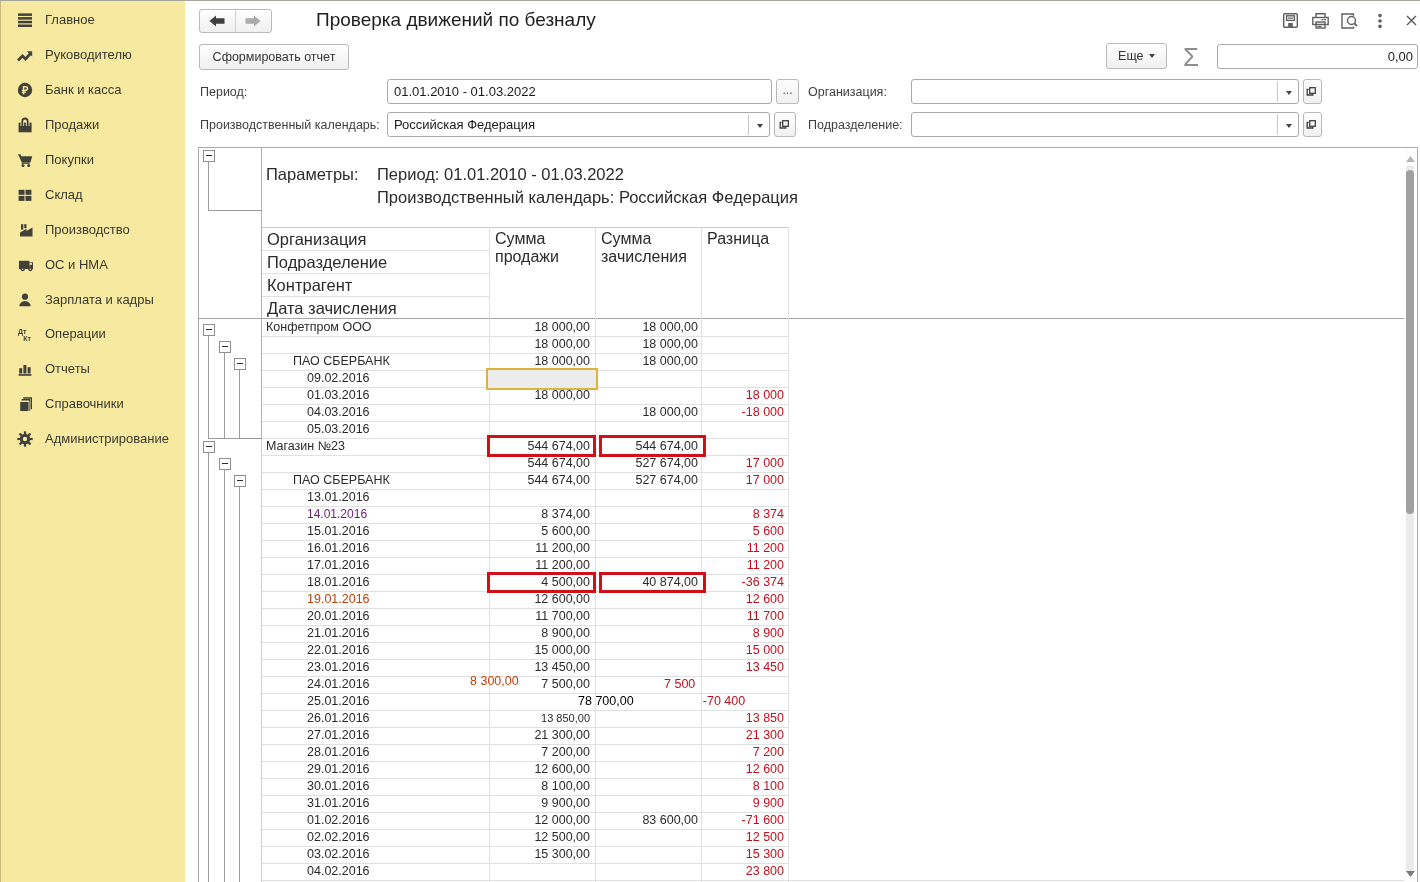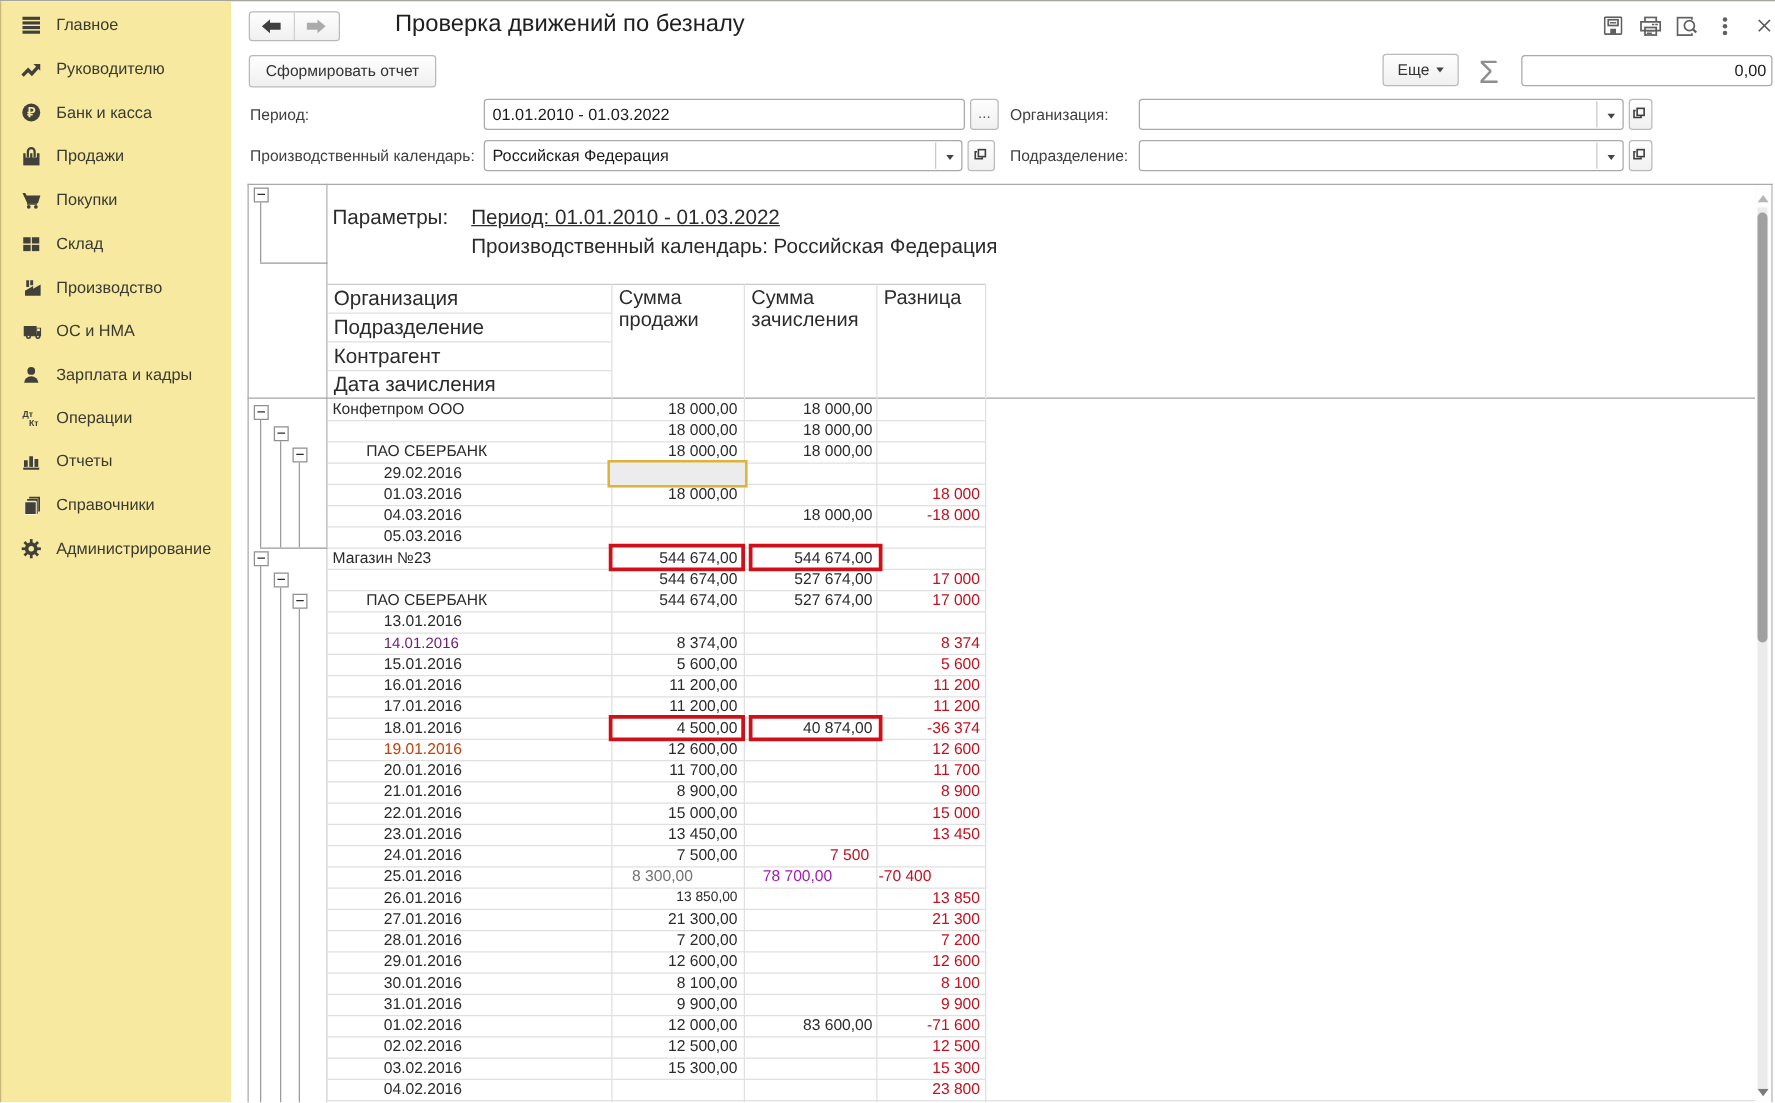--- a/index.html
+++ b/index.html
@@ -191,21 +191,21 @@
 <div style="position:absolute;left:489px;top:227px;width:1px;height:655px;background:#e0e0e0"></div>
 <div style="position:absolute;left:595px;top:227px;width:1px;height:655px;background:#e0e0e0"></div>
 <div style="position:absolute;left:701px;top:227px;width:1px;height:655px;background:#e0e0e0"></div>
 <div style="position:absolute;left:788px;top:227px;width:1px;height:655px;background:#e0e0e0"></div>
 <div style="position:absolute;left:203px;top:150px;width:12px;height:12px;border:1px solid #8f8f8f;background:#fff;box-sizing:border-box">
     <div style="position:absolute;left:2px;top:4px;width:6px;height:1px;background:#2b2b2b"></div>
   </div>
 <div style="position:absolute;left:208px;top:162px;width:1px;height:48px;background:#9b9b9b"></div>
 <div style="position:absolute;left:208px;top:210px;width:54px;height:1px;background:#9b9b9b"></div>
 <div style="position:absolute;left:266px;top:165px;font-size:16.5px;color:#2b2b2b;white-space:nowrap;">Параметры:</div>
-<div style="position:absolute;left:377px;top:165px;font-size:16.5px;color:#2b2b2b;white-space:nowrap;text-decoration:underline;">Период: 01.01.2010 - 01.03.2022</div>
+<div style="position:absolute;left:377px;top:165px;font-size:16.5px;color:#2b2b2b;white-space:nowrap;">Период: 01.01.2010 - 01.03.2022</div>
 <div style="position:absolute;left:377px;top:188px;font-size:16.5px;color:#2b2b2b;white-space:nowrap;">Производственный календарь: Российская Федерация</div>
 <div style="position:absolute;left:267px;top:230px;font-size:16.5px;color:#2b2b2b;white-space:nowrap;">Организация</div>
 <div style="position:absolute;left:267px;top:253px;font-size:16.5px;color:#2b2b2b;white-space:nowrap;">Подразделение</div>
 <div style="position:absolute;left:267px;top:276px;font-size:16.5px;color:#2b2b2b;white-space:nowrap;">Контрагент</div>
 <div style="position:absolute;left:267px;top:299px;font-size:16.5px;color:#2b2b2b;white-space:nowrap;">Дата зачисления</div>
 <div style="position:absolute;left:495px;top:230px;font-size:16px;color:#2b2b2b;white-space:nowrap;">Сумма</div>
 <div style="position:absolute;left:495px;top:248px;font-size:16px;color:#2b2b2b;white-space:nowrap;">продажи</div>
 <div style="position:absolute;left:601px;top:230px;font-size:16px;color:#2b2b2b;white-space:nowrap;">Сумма</div>
 <div style="position:absolute;left:601px;top:248px;font-size:16px;color:#2b2b2b;white-space:nowrap;">зачисления</div>
 <div style="position:absolute;left:707px;top:230px;font-size:16px;color:#2b2b2b;white-space:nowrap;">Разница</div>
@@ -273,21 +273,21 @@
 <div style="position:absolute;left:487px;top:572px;width:109px;height:21px;border:3px solid #d01018;background:#fff;box-sizing:border-box"></div>
 <div style="position:absolute;left:599px;top:572px;width:107px;height:21px;border:3px solid #d01018;background:#fff;box-sizing:border-box"></div>
 <div style="position:absolute;left:266px;top:319px;height:17px;line-height:17px;font-size:12.5px;color:#2b2b2b;white-space:nowrap">Конфетпром ООО</div>
 <div style="position:absolute;left:470px;top:319px;width:120px;height:17px;line-height:17px;font-size:12.5px;color:#2b2b2b;text-align:right;white-space:nowrap">18 000,00</div>
 <div style="position:absolute;left:578px;top:319px;width:120px;height:17px;line-height:17px;font-size:12.5px;color:#2b2b2b;text-align:right;white-space:nowrap">18 000,00</div>
 <div style="position:absolute;left:470px;top:336px;width:120px;height:17px;line-height:17px;font-size:12.5px;color:#2b2b2b;text-align:right;white-space:nowrap">18 000,00</div>
 <div style="position:absolute;left:578px;top:336px;width:120px;height:17px;line-height:17px;font-size:12.5px;color:#2b2b2b;text-align:right;white-space:nowrap">18 000,00</div>
 <div style="position:absolute;left:293px;top:353px;height:17px;line-height:17px;font-size:12.5px;color:#2b2b2b;white-space:nowrap">ПАО СБЕРБАНК</div>
 <div style="position:absolute;left:470px;top:353px;width:120px;height:17px;line-height:17px;font-size:12.5px;color:#2b2b2b;text-align:right;white-space:nowrap">18 000,00</div>
 <div style="position:absolute;left:578px;top:353px;width:120px;height:17px;line-height:17px;font-size:12.5px;color:#2b2b2b;text-align:right;white-space:nowrap">18 000,00</div>
-<div style="position:absolute;left:307px;top:370px;height:17px;line-height:17px;font-size:12.5px;color:#2b2b2b;white-space:nowrap">29.02.2016</div>
+<div style="position:absolute;left:307px;top:370px;height:17px;line-height:17px;font-size:12.5px;color:#2b2b2b;white-space:nowrap">09.02.2016</div>
 <div style="position:absolute;left:307px;top:387px;height:17px;line-height:17px;font-size:12.5px;color:#2b2b2b;white-space:nowrap">01.03.2016</div>
 <div style="position:absolute;left:470px;top:387px;width:120px;height:17px;line-height:17px;font-size:12.5px;color:#2b2b2b;text-align:right;white-space:nowrap">18 000,00</div>
 <div style="position:absolute;left:664px;top:387px;width:120px;height:17px;line-height:17px;font-size:12.5px;color:#c2101e;text-align:right;white-space:nowrap">18 000</div>
 <div style="position:absolute;left:307px;top:404px;height:17px;line-height:17px;font-size:12.5px;color:#2b2b2b;white-space:nowrap">04.03.2016</div>
 <div style="position:absolute;left:578px;top:404px;width:120px;height:17px;line-height:17px;font-size:12.5px;color:#2b2b2b;text-align:right;white-space:nowrap">18 000,00</div>
 <div style="position:absolute;left:664px;top:404px;width:120px;height:17px;line-height:17px;font-size:12.5px;color:#c2101e;text-align:right;white-space:nowrap">-18 000</div>
 <div style="position:absolute;left:307px;top:421px;height:17px;line-height:17px;font-size:12.5px;color:#2b2b2b;white-space:nowrap">05.03.2016</div>
 <div style="position:absolute;left:266px;top:438px;height:17px;line-height:17px;font-size:12.5px;color:#2b2b2b;white-space:nowrap">Магазин №23</div>
 <div style="position:absolute;left:470px;top:438px;width:120px;height:17px;line-height:17px;font-size:12.5px;color:#2b2b2b;text-align:right;white-space:nowrap">544 674,00</div>
 <div style="position:absolute;left:578px;top:438px;width:120px;height:17px;line-height:17px;font-size:12.5px;color:#2b2b2b;text-align:right;white-space:nowrap">544 674,00</div>
@@ -327,22 +327,22 @@
 <div style="position:absolute;left:307px;top:642px;height:17px;line-height:17px;font-size:12.5px;color:#2b2b2b;white-space:nowrap">22.01.2016</div>
 <div style="position:absolute;left:470px;top:642px;width:120px;height:17px;line-height:17px;font-size:12.5px;color:#2b2b2b;text-align:right;white-space:nowrap">15 000,00</div>
 <div style="position:absolute;left:664px;top:642px;width:120px;height:17px;line-height:17px;font-size:12.5px;color:#c2101e;text-align:right;white-space:nowrap">15 000</div>
 <div style="position:absolute;left:307px;top:659px;height:17px;line-height:17px;font-size:12.5px;color:#2b2b2b;white-space:nowrap">23.01.2016</div>
 <div style="position:absolute;left:470px;top:659px;width:120px;height:17px;line-height:17px;font-size:12.5px;color:#2b2b2b;text-align:right;white-space:nowrap">13 450,00</div>
 <div style="position:absolute;left:664px;top:659px;width:120px;height:17px;line-height:17px;font-size:12.5px;color:#c2101e;text-align:right;white-space:nowrap">13 450</div>
 <div style="position:absolute;left:307px;top:676px;height:17px;line-height:17px;font-size:12.5px;color:#2b2b2b;white-space:nowrap">24.01.2016</div>
 <div style="position:absolute;left:470px;top:676px;width:120px;height:17px;line-height:17px;font-size:12.5px;color:#2b2b2b;text-align:right;white-space:nowrap">7 500,00</div>
 <div style="position:absolute;left:664px;top:676px;width:120px;height:17px;line-height:17px;font-size:12.5px;color:#c2101e;white-space:nowrap">7 500</div>
 <div style="position:absolute;left:307px;top:693px;height:17px;line-height:17px;font-size:12.5px;color:#2b2b2b;white-space:nowrap">25.01.2016</div>
-<div style="position:absolute;left:470px;top:693px;width:120px;height:17px;line-height:17px;font-size:12.5px;color:#737373;text-align:center;white-space:nowrap">8 300,00</div>
-<div style="position:absolute;left:578px;top:693px;width:120px;height:17px;line-height:17px;font-size:12.5px;color:#a21caf;text-align:center;white-space:nowrap">78 700,00</div>
+<div style="position:absolute;left:470px;top:673px;width:120px;height:17px;line-height:17px;font-size:12.5px;color:#c2410c;text-align:left;white-space:nowrap">8 300,00</div>
+<div style="position:absolute;left:578px;top:693px;width:120px;height:17px;line-height:17px;font-size:12.5px;color:#000000;text-align:left;white-space:nowrap">78 700,00</div>
 <div style="position:absolute;left:664px;top:693px;width:120px;height:17px;line-height:17px;font-size:12.5px;color:#c2101e;text-align:center;white-space:nowrap">-70 400</div>
 <div style="position:absolute;left:307px;top:710px;height:17px;line-height:17px;font-size:12.5px;color:#2b2b2b;white-space:nowrap">26.01.2016</div>
 <div style="position:absolute;left:470px;top:710px;width:120px;height:17px;line-height:17px;font-size:11px;color:#2b2b2b;text-align:right;white-space:nowrap">13 850,00</div>
 <div style="position:absolute;left:664px;top:710px;width:120px;height:17px;line-height:17px;font-size:12.5px;color:#c2101e;text-align:right;white-space:nowrap">13 850</div>
 <div style="position:absolute;left:307px;top:727px;height:17px;line-height:17px;font-size:12.5px;color:#2b2b2b;white-space:nowrap">27.01.2016</div>
 <div style="position:absolute;left:470px;top:727px;width:120px;height:17px;line-height:17px;font-size:12.5px;color:#2b2b2b;text-align:right;white-space:nowrap">21 300,00</div>
 <div style="position:absolute;left:664px;top:727px;width:120px;height:17px;line-height:17px;font-size:12.5px;color:#c2101e;text-align:right;white-space:nowrap">21 300</div>
 <div style="position:absolute;left:307px;top:744px;height:17px;line-height:17px;font-size:12.5px;color:#2b2b2b;white-space:nowrap">28.01.2016</div>
 <div style="position:absolute;left:470px;top:744px;width:120px;height:17px;line-height:17px;font-size:12.5px;color:#2b2b2b;text-align:right;white-space:nowrap">7 200,00</div>
 <div style="position:absolute;left:664px;top:744px;width:120px;height:17px;line-height:17px;font-size:12.5px;color:#c2101e;text-align:right;white-space:nowrap">7 200</div>

